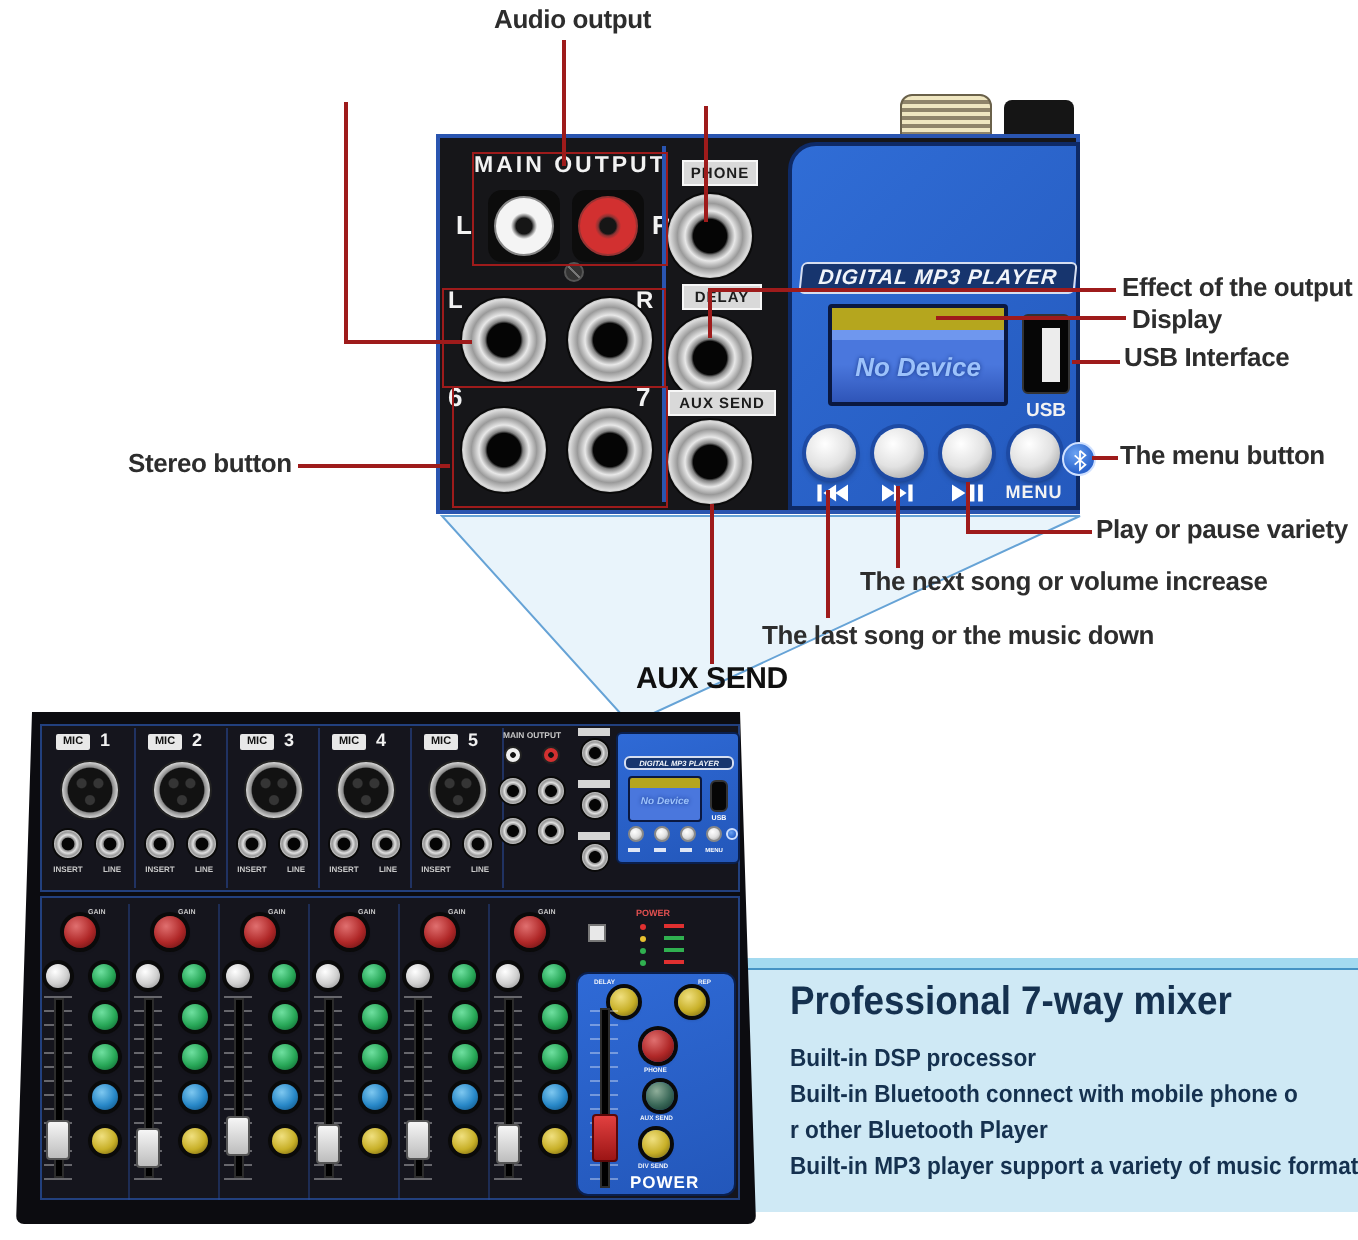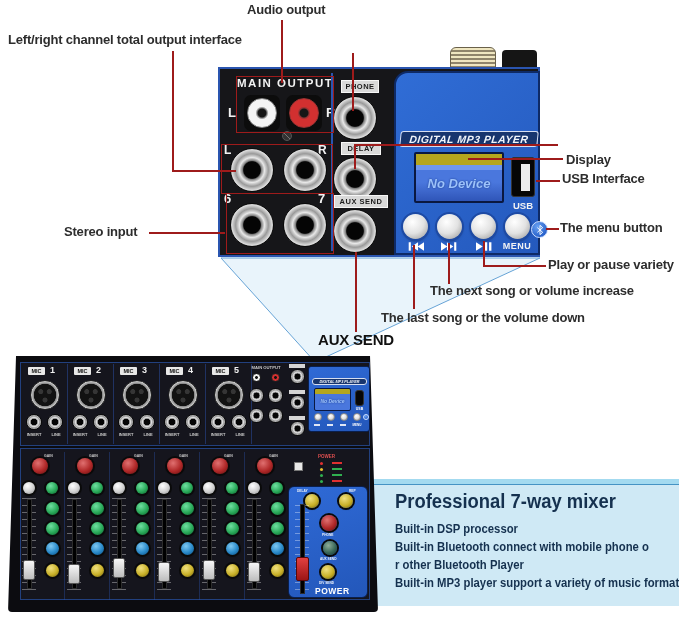--- a/index.html
+++ b/index.html
@@ -169,28 +169,28 @@
   <div class="rline" style="left:536px;top:180px;width:24px;height:2px;"></div>
   <div class="rline" style="left:546px;top:228px;width:13px;height:2px;"></div>
   <div class="rline" style="left:483px;top:241px;width:2px;height:26px;"></div>
   <div class="rline" style="left:483px;top:265px;width:63px;height:2px;"></div>
   <div class="rline" style="left:448px;top:243px;width:2px;height:41px;"></div>
   <div class="rline" style="left:413px;top:245px;width:2px;height:64px;"></div>
   <div class="rline" style="left:149px;top:232px;width:76px;height:2px;"></div>
   <div class="rline" style="left:355px;top:252px;width:2px;height:80px;"></div>
 
   <div class="lbl" style="left:247px;top:2px;">Audio output</div>
-  <div class="lbl" style="left:8px;top:32px;">Left/right channel total output interface</div>
+  <div class="lbl" style="left:561px;top:136px;">Effect of the output</div>
   <div class="lbl" style="left:566px;top:152px;">Display</div>
   <div class="lbl" style="left:562px;top:171px;">USB Interface</div>
   <div class="lbl" style="left:560px;top:220px;">The menu button</div>
   <div class="lbl" style="left:548px;top:257px;">Play or pause variety</div>
   <div class="lbl" style="left:430px;top:283px;">The next song or volume increase</div>
-  <div class="lbl" style="left:381px;top:310px;">The last song or the volume down</div>
-  <div class="lbl" style="left:64px;top:224px;">Stereo input</div>
+  <div class="lbl" style="left:381px;top:310px;">The last song or the music down</div>
+  <div class="lbl" style="left:64px;top:224px;">Stereo button</div>
   <div class="lbl lbl-strong" style="left:318px;top:331px;">AUX SEND</div>
 
   <div class="mixer">
     <div class="mxpanel" style="left:12px;top:6px;width:350px;height:84px;"></div>
     <div class="mxpanel" style="left:12px;top:92px;width:350px;height:152px;"></div>
 
     <div style="left:14px;top:8px;width:46px;height:80px;border-right:1px solid rgba(43,80,168,.5);">
       <div class="micbox" style="left:6px;top:3px;width:17px;height:8px;">MIC</div>
       <div class="micnum" style="left:28px;top:1px;">1</div>
       <div class="xlr" style="left:8px;top:16px;width:30px;height:30px;"></div>

